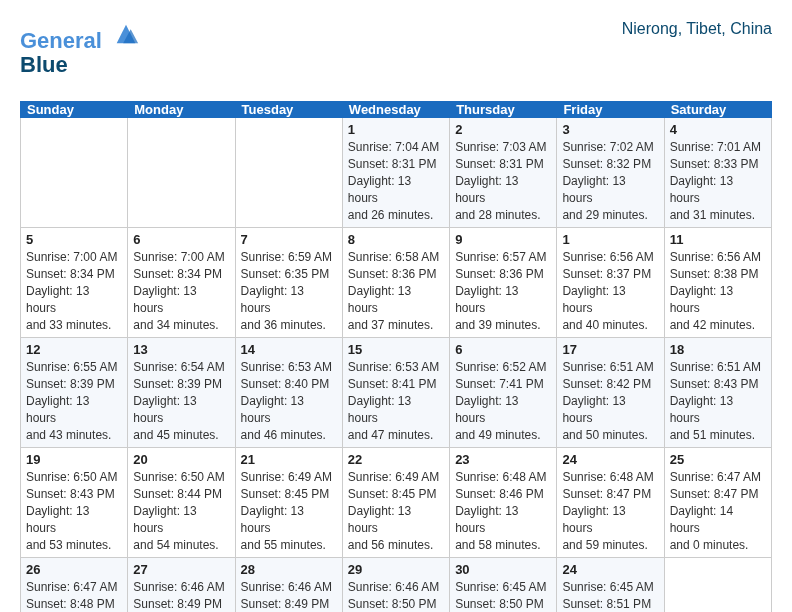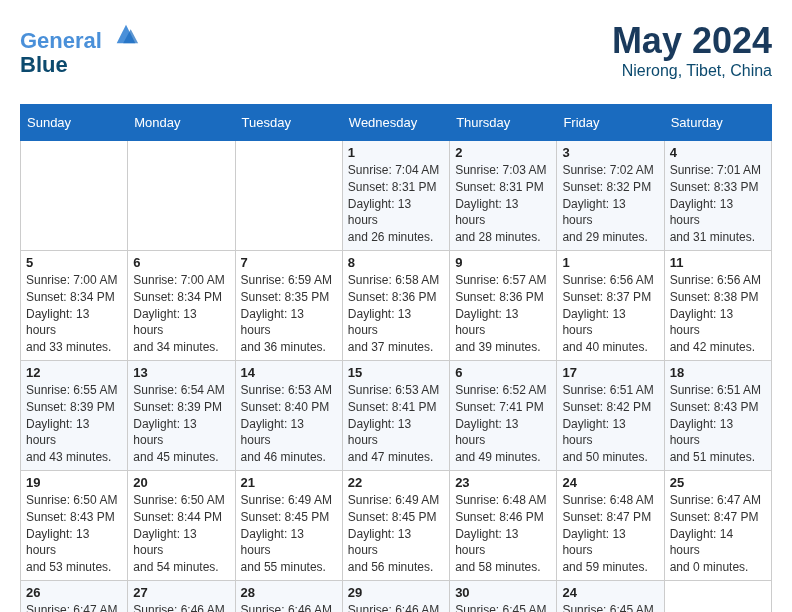--- a/index.html
+++ b/index.html
@@ -50,22 +50,22 @@
       width: 100%;
       border-collapse: collapse;
       table-layout: fixed;
     }
     thead tr {
       background: #1a6bbf;
     }
     thead th {
       color: #fff;
       font-size: 13px;
-      font-weight: normal;
-      padding: 10px 6px;
+      font-weight: bold;
+      padding: 0 6px;
       text-align: left;
       border: 1px solid #1a6bbf;
     }
     tbody td {
       vertical-align: top;
       border: 1px solid #ccc;
       padding: 4px 5px;
       height: 88px;
       font-size: 10.5px;
       color: #222;
@@ -105,21 +105,20 @@
           <svg class="logo-icon" viewBox="0 0 30 30">
             <polygon points="5,25 15,5 25,25" fill="#4a90d9"></polygon>
             <polygon points="12,25 20,10 28,25" fill="#1a6bbf" opacity="0.7"></polygon>
           </svg>
         </div>
       </div>
       <div class="logo-text"><span style="color:#0c4a6e">Blue</span></div>
     </div>
   </div>
   <div class="title-block">
-    <div class="month-title">May 2024</div>
     <div class="subtitle">Nierong, Tibet, China</div>
   </div>
 </div>
 
 <table>
   <thead>
     <tr>
     <th>Sunday</th>
         <th>Monday</th>
         <th>Tuesday</th>
@@ -174,21 +173,21 @@
         <td>
           <span class="day-num">6</span>
           <div class="day-info" style="white-space: pre-line;">Sunrise: 7:00 AM
 Sunset: 8:34 PM
 Daylight: 13 hours
 and 34 minutes.</div>
         </td>
         <td>
           <span class="day-num">7</span>
           <div class="day-info" style="white-space: pre-line;">Sunrise: 6:59 AM
-Sunset: 8:35 PM
+Sunset: 6:35 PM
 Daylight: 13 hours
 and 36 minutes.</div>
         </td>
         <td>
           <span class="day-num">8</span>
           <div class="day-info" style="white-space: pre-line;">Sunrise: 6:58 AM
 Sunset: 8:36 PM
 Daylight: 13 hours
 and 37 minutes.</div>
         </td>

